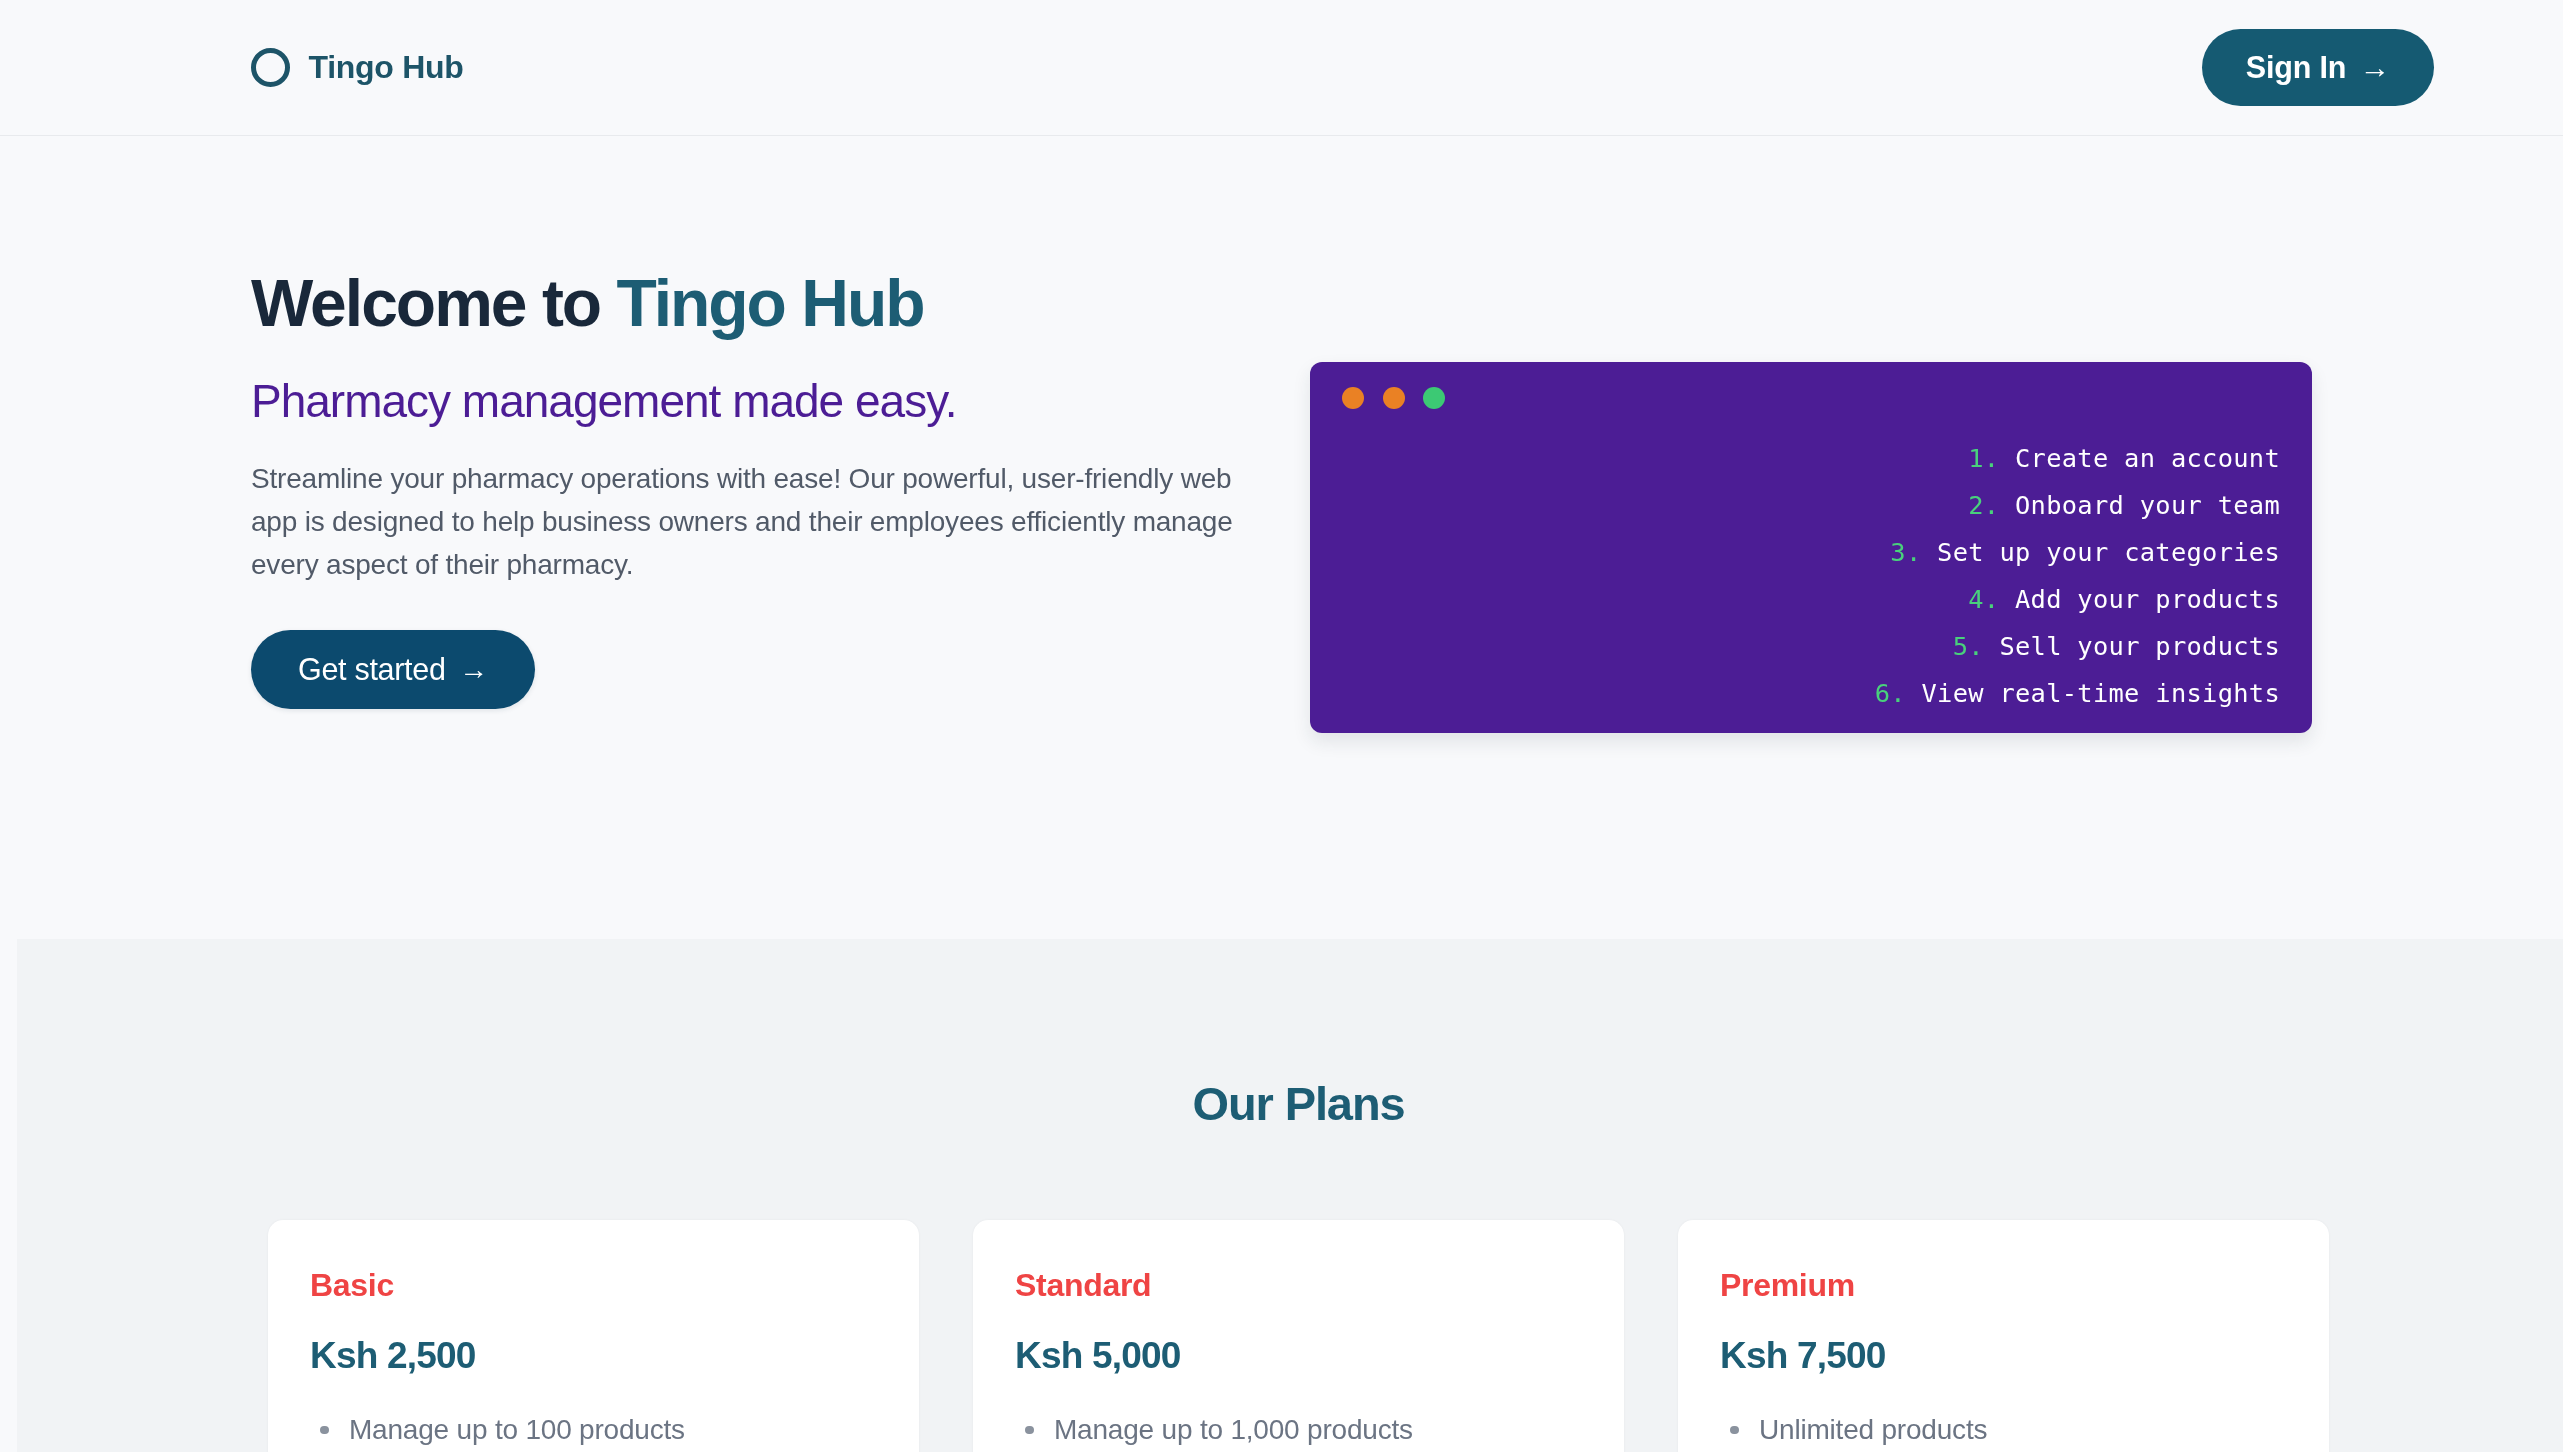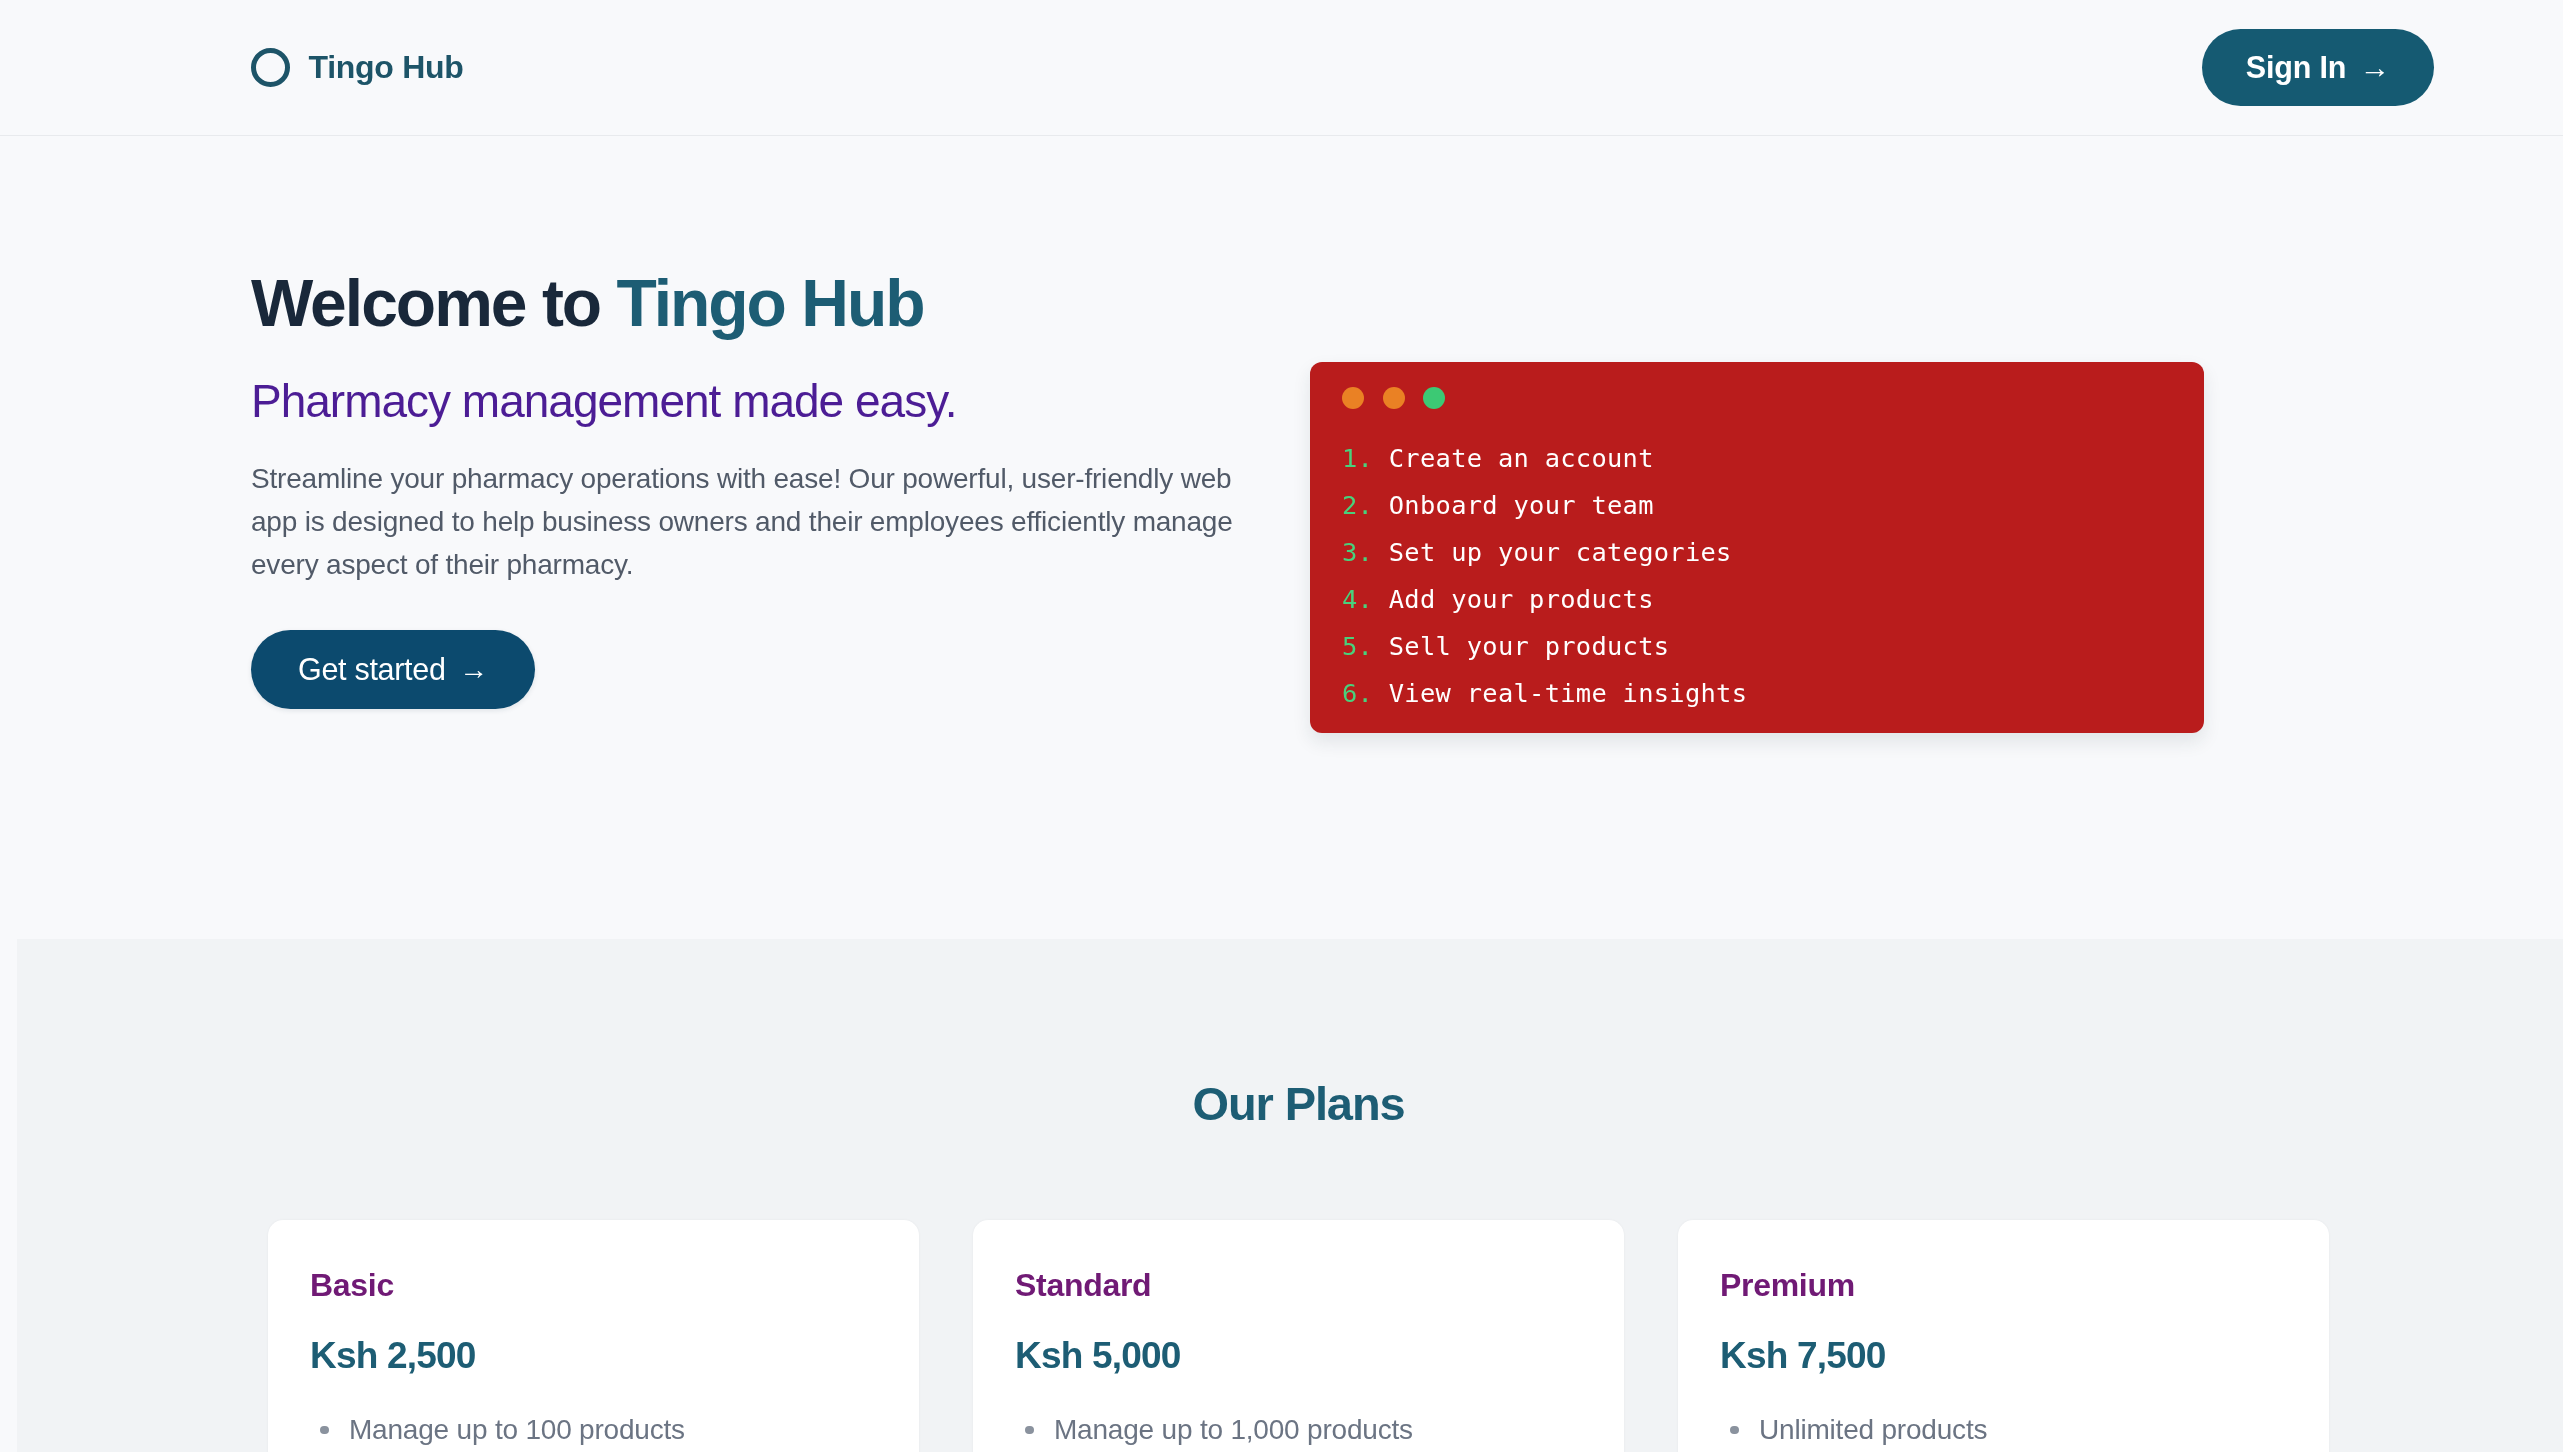--- a/index.html
+++ b/index.html
@@ -141,26 +141,27 @@
     box-shadow: 0 1.7px 5.1px rgba(20,50,70,0.10);
     white-space: nowrap;
   }
   .cta-btn .arrow { font-size: 29px; line-height: 1; }
 
   
   .terminal {
     position: absolute;
     left: 1310px;
     top: 215px;
-    width: 894px;
+    width: 1002px;
     height: 371px;
-    background: #b91c1c;
+    background: #4c1d95;
     border-radius: 12px;
     box-shadow: 0 8.5px 18.6px rgba(25,45,60,0.10);
     padding: 25.4px 32px 0 32px;
+    text-align: right;
   }
 
   .terminal-dots {
     display: flex;
     gap: 18.6px;
     margin-bottom: 25.4px;
   }
   .t-dot { width: 22px; height: 22px; border-radius: 50%; display: block; }
   .t-dot.orange { background: #ea8124; }
   .t-dot.green  { background: #3cc974; }
@@ -208,21 +209,21 @@
     background: #ffffff;
     border-radius: 15.3px;
     padding: 47px 42px 0 42px;
     min-height: 288px;
     box-shadow: 0 0.8px 2.5px rgba(30,40,55,0.05);
   }
 
   .plan-name {
     font-size: 32px;
     font-weight: 700;
-    color: #701a75;
+    color: #ef4444;
     letter-spacing: -0.3px;
     margin-bottom: 30.5px;
   }
 
   .plan-price {
     font-size: 37px;
     font-weight: 700;
     color: #1d5d74;
     letter-spacing: -0.8px;
     margin-bottom: 32px;

